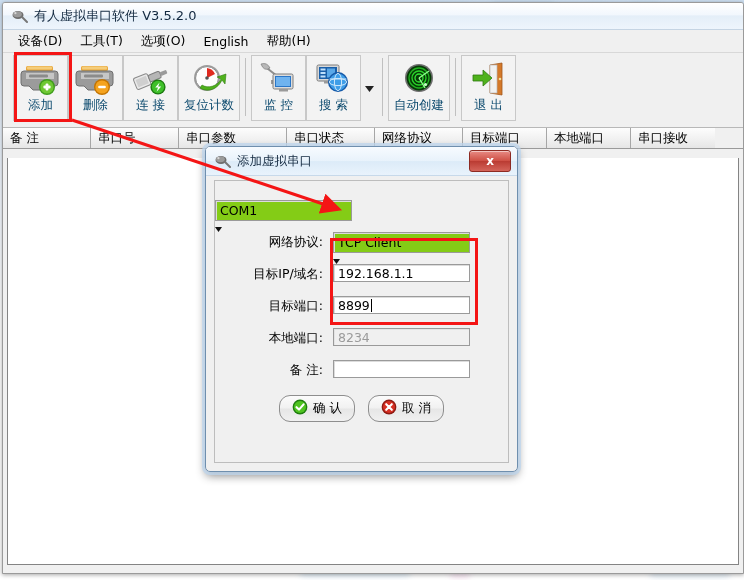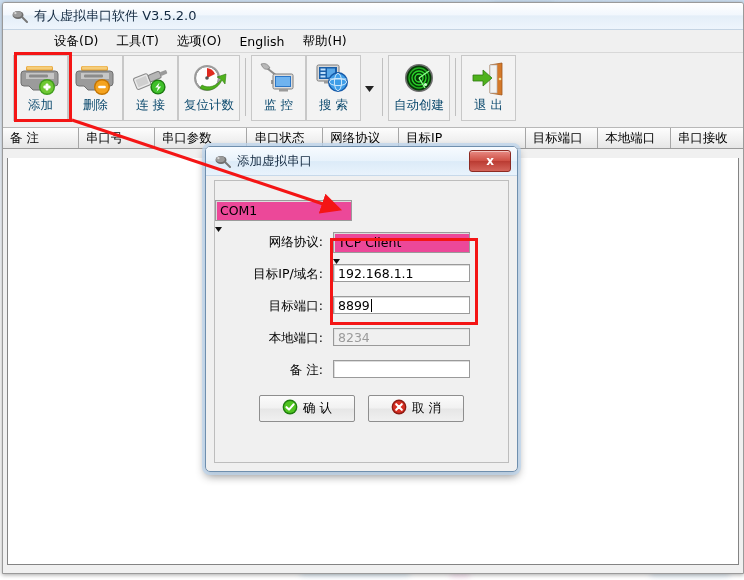--- a/index.html
+++ b/index.html
@@ -40,21 +40,20 @@
   }
   .title-ico{
     width:17px;height:15px;margin-right:6px;position:relative;flex:none;
   }
   
   #menubar{
     height:22px;display:flex;align-items:center;
     background:#f0f0f0;
     border-bottom:1px solid #d8d8d8;
     padding-left:6px;
-    margin-left:36px;
   }
   .menu-item{
     padding:2px 9px;font-size:12.5px;color:#000;cursor:default;white-space:nowrap;
   }
   
   #toolbar{
     height:72px;background:#f0f0f0;
     border-bottom:1px solid #b8b8b8;
     display:flex;align-items:stretch;padding:2px 4px 0 10px;
     position:relative;
@@ -121,37 +120,37 @@
     position:absolute;left:8px;right:8px;top:33px;bottom:8px;
     background:#f0f0f0;border:1px solid #bdbdbd;box-sizing:border-box;
   }
   .frow{display:flex;align-items:center;height:23px;margin-bottom:9px;}
   .flabel{
     width:118px;text-align:right;padding-right:10px;font-size:12.5px;color:#000;
     white-space:nowrap;box-sizing:border-box;
   }
   .fctl{width:137px;height:21px;box-sizing:border-box;position:relative;}
   .combo{
-    border:1px solid #9a9a9a;background:#ec4899;height:21px;display:flex;align-items:center;
+    border:1px solid #9a9a9a;background:#84cc16;height:21px;display:flex;align-items:center;
     box-sizing:border-box;padding-left:4px;font-size:12.5px;color:#000;cursor:default;
     box-shadow:inset 1px 1px 0 #dcdcdc;
   }
   .txt{
     border:1px solid #9a9a9a;background:#fff;height:18px;box-sizing:border-box;
     display:flex;align-items:center;padding-left:4px;font-size:12.5px;color:#000;
     box-shadow:inset 1px 1px 0 #dcdcdc;
   }
   .txt.disabled{background:#f0f0f0;color:#9b9b9b;box-shadow:inset 1px 1px 0 #e4e4e4;}
   .caret{display:inline-block;width:1px;height:13px;background:#000;margin-left:1px;}
   #dlgbtns{display:flex;justify-content:center;gap:13px;margin-top:13px;}
   .dbtn{
-    height:27px;min-width:74px;border:1px solid #8e8e8e;border-radius:2px;
+    height:27px;min-width:74px;border:1px solid #8e8e8e;border-radius:11px;
     background:linear-gradient(180deg,#fbfbfb 0%,#f1f1f1 48%,#e6e6e6 52%,#f0f0f0 100%);
     display:flex;align-items:center;justify-content:center;gap:5px;
-    font-size:12.5px;color:#000;cursor:default;padding:0 22px;box-sizing:border-box;
+    font-size:12.5px;color:#000;cursor:default;padding:0 12px;box-sizing:border-box;
   }
   
   .redbox{position:absolute;border:3px solid #f41515;box-sizing:border-box;pointer-events:none;}
   #svg-anno{position:absolute;left:0;top:0;width:744px;height:580px;pointer-events:none;}
 </style>
 </head>
 <body>
 
 <div id="backdrop">
   <div class="blurblob" style="left:430px;top:6px;width:40px;height:7px;background:#9fb6cd;"></div>
@@ -330,21 +329,20 @@
       <span class="lb">退 出</span>
     </div>
   </div>
 
   <div id="colhdr">
     <div class="colcell" style="width:88px">备 注</div>
     <div class="colcell" style="width:88px">串口号</div>
     <div class="colcell" style="width:108px">串口参数</div>
     <div class="colcell" style="width:88px">串口状态</div>
     <div class="colcell" style="width:88px">网络协议</div>
-    <div class="colcell" style="width:148px">目标IP</div>
     <div class="colcell" style="width:84px">目标端口</div>
     <div class="colcell" style="width:84px">本地端口</div>
     <div class="colcell" style="width:84px;border-right:none">串口接收</div>
   </div>
 
   <div id="listarea">
     <div id="listbody"></div>
   </div>
 </div>
 

